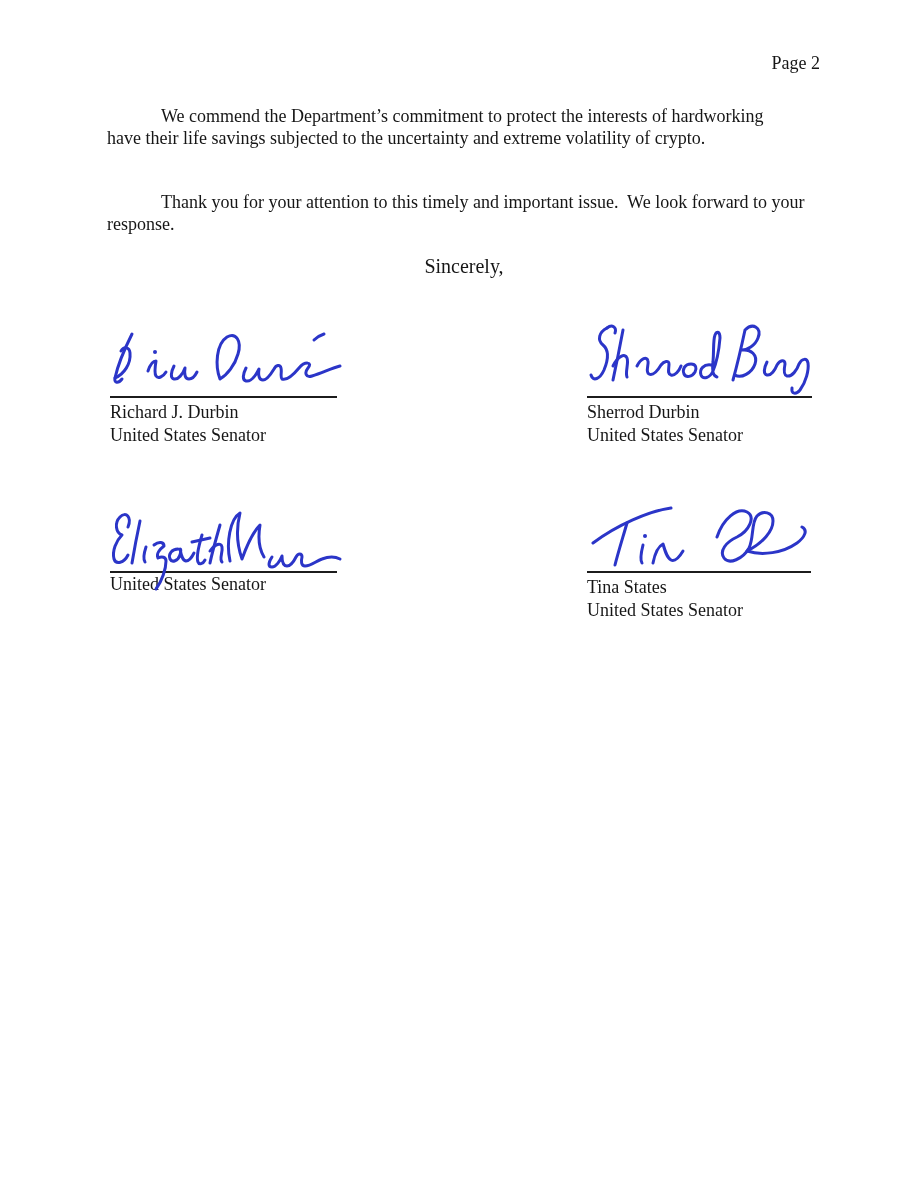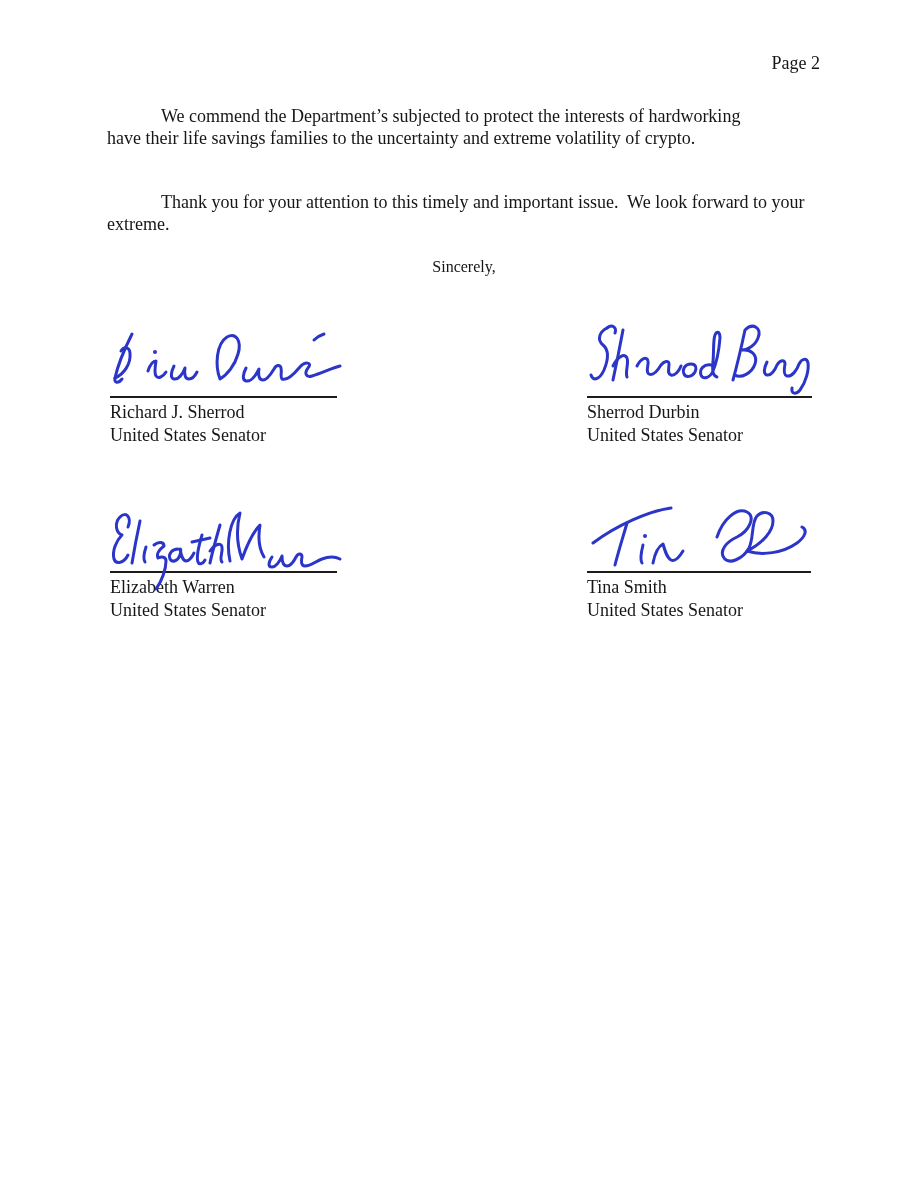--- a/index.html
+++ b/index.html
@@ -38,21 +38,21 @@
   }
   .paragraph .line.indent { padding-left: 54px; }
   #para1 { top: 106px; }
   #para2 { top: 192px; }
   .closing {
     position: absolute;
     top: 256px;
     left: 107px;
     width: 714px;
     text-align: center;
-    font-size: 16px;
+    font-size: 20px;
     line-height: 21.5px;
   }
   .sig-block {
     position: absolute;
     width: 227px;
   }
   .sig-spacer { height: 70px; }
   .sig-line {
     border-top: 2px solid var(--line);
     width: 100%;
@@ -80,45 +80,45 @@
   #sig-block-smith   { left: 587px; top: 501px; width: 224px; }
 </style>
 </head>
 <body>
 
 <div class="page">
 
   <div class="page-number">Page 2</div>
 
   <div class="paragraph" id="para1">
-    <div class="line indent">We commend the Department’s subjected to protect the interests of hardworking</div>
-    <div class="line">have their life savings families to the uncertainty and extreme volatility of crypto.</div>
+    <div class="line indent">We commend the Department’s commitment to protect the interests of hardworking</div>
+    <div class="line">have their life savings subjected to the uncertainty and extreme volatility of crypto.</div>
   </div>
 
   <div class="paragraph" id="para2">
     <div class="line indent">Thank you for your attention to this timely and important issue.  We look forward to your</div>
-    <div class="line">extreme.</div>
+    <div class="line">response.</div>
   </div>
 
   <div class="closing">Sincerely,</div>
 
   <div class="sig-block" id="sig-block-durbin">
     <svg class="signature-svg" style="left:-2px; top:2px;" width="240" height="70" viewBox="0 0 240 70">
       <path d="M24 6 C18 18 10 36 7 50 C6 55 10 56 14 51"></path>
       <path d="M7 50 C16 46 23 36 22 25 C21.5 19 16 18 13 23"></path>
       <path d="M40 43 C42 37 45 33 48 33 C47 39 46 45 48 48 C50 51 55 49 58 44"></path>
       <circle cx="47" cy="24" r="2"></circle>
       <path d="M66 38 C63 44 62 50 66 51 C70 52 75 46 77 40 C76 46 77 51 81 51 C84 51 87 48 89 44"></path>
       <path d="M112 51 C107 38 108 16 119 9 C128 4 134 13 130 26 C127 37 119 47 112 51"></path>
       <path d="M138 40 C135 46 134 52 138 53 C143 54 148 47 151 41 C150 47 151 52 155 52 C159 52 163 46 166 41 C168 37 172 36 173 40 C174 44 172 49 174 51 C179 53 186 46 191 40 C197 33 205 34 200 40 C196 45 198 50 204 48 C214 45 224 40 232 38"></path>
       <path d="M206 12 C209 9 213 7 216 6"></path>
     </svg>
     <div class="sig-spacer"></div>
     <div class="sig-line"></div>
-    <div class="sig-name">Richard J. Sherrod</div>
+    <div class="sig-name">Richard J. Durbin</div>
     <div class="sig-title">United States Senator</div>
   </div>
 
   <div class="sig-block" id="sig-block-brown">
     <svg class="signature-svg" style="left:0px; top:-6px;" width="230" height="80" viewBox="0 0 230 80">
       <path d="M20 8 C12 12 10 20 16 25 C22 30 22 38 17 50 C13 59 6 62 4 55"></path>
       <path d="M20 8 C25 4 30 7 28 13"></path>
       <path d="M36 10 C33 26 29 46 26 60"></path>
       <path d="M26 46 C31 36 38 33 40 38 C42 43 38 52 40 57"></path>
       <path d="M50 46 C54 38 60 36 61 41 C62 45 58 52 62 54 C66 56 71 50 74 45 C77 41 82 40 82 44 C82 49 80 54 84 55 C88 56 92 51 94 46"></path>
@@ -142,33 +142,32 @@
       <path d="M72 48 C66 48 62 53 64 58 C66 62 72 60 74 54 C75 50 75 48 74 48 C75 53 76 59 80 60 C83 60 86 56 88 52"></path>
       <path d="M96 34 C93 44 90 56 92 61 C93 64 97 63 99 59"></path>
       <path d="M86 41 L104 37"></path>
       <path d="M114 24 C110 38 106 52 104 62"></path>
       <path d="M104 50 C109 43 115 41 116 46 C117 51 113 58 116 61"></path>
       <path d="M124 60 C120 42 124 18 134 12 C130 28 131 44 136 58 C141 44 148 30 154 24 C152 36 153 48 158 56"></path>
       <path d="M166 56 C162 62 162 66 166 66 C170 66 174 60 176 55 C176 60 177 65 181 65 C185 65 188 60 190 56 C192 52 196 52 196 56 C195 60 195 65 199 65 C205 65 210 60 216 58 C224 55 230 56 234 58"></path>
     </svg>
     <div class="sig-spacer"></div>
     <div class="sig-line"></div>
-    <div class="sig-name">Elizabeth Warren</div>
     <div class="sig-title">United States Senator</div>
   </div>
 
   <div class="sig-block" id="sig-block-smith">
     <svg class="signature-svg" style="left:0px; top:2px;" width="230" height="72" viewBox="0 0 230 72">
       <path d="M6 40 C30 22 62 8 84 5"></path>
       <path d="M40 20 C36 34 31 50 28 62"></path>
       <path d="M56 42 C54 50 53 57 55 60"></path>
       <circle cx="58" cy="33" r="2"></circle>
       <path d="M66 60 C68 50 72 43 76 41 C78 48 80 55 84 57 C88 59 93 53 96 48"></path>
       <path d="M130 34 C136 16 150 4 160 9 C169 14 162 28 150 34 C139 39 132 48 137 55 C142 62 156 56 162 45 C167 35 164 20 170 13 C176 7 186 9 186 18 C186 28 176 40 160 48"></path>
       <path d="M160 48 C175 53 196 50 210 40 C218 34 221 27 215 24"></path>
     </svg>
     <div class="sig-spacer"></div>
     <div class="sig-line"></div>
-    <div class="sig-name">Tina Smith</div>
+    <div class="sig-name">Tina States</div>
     <div class="sig-title">United States Senator</div>
   </div>
 
 </div>
 
 </body></html>

